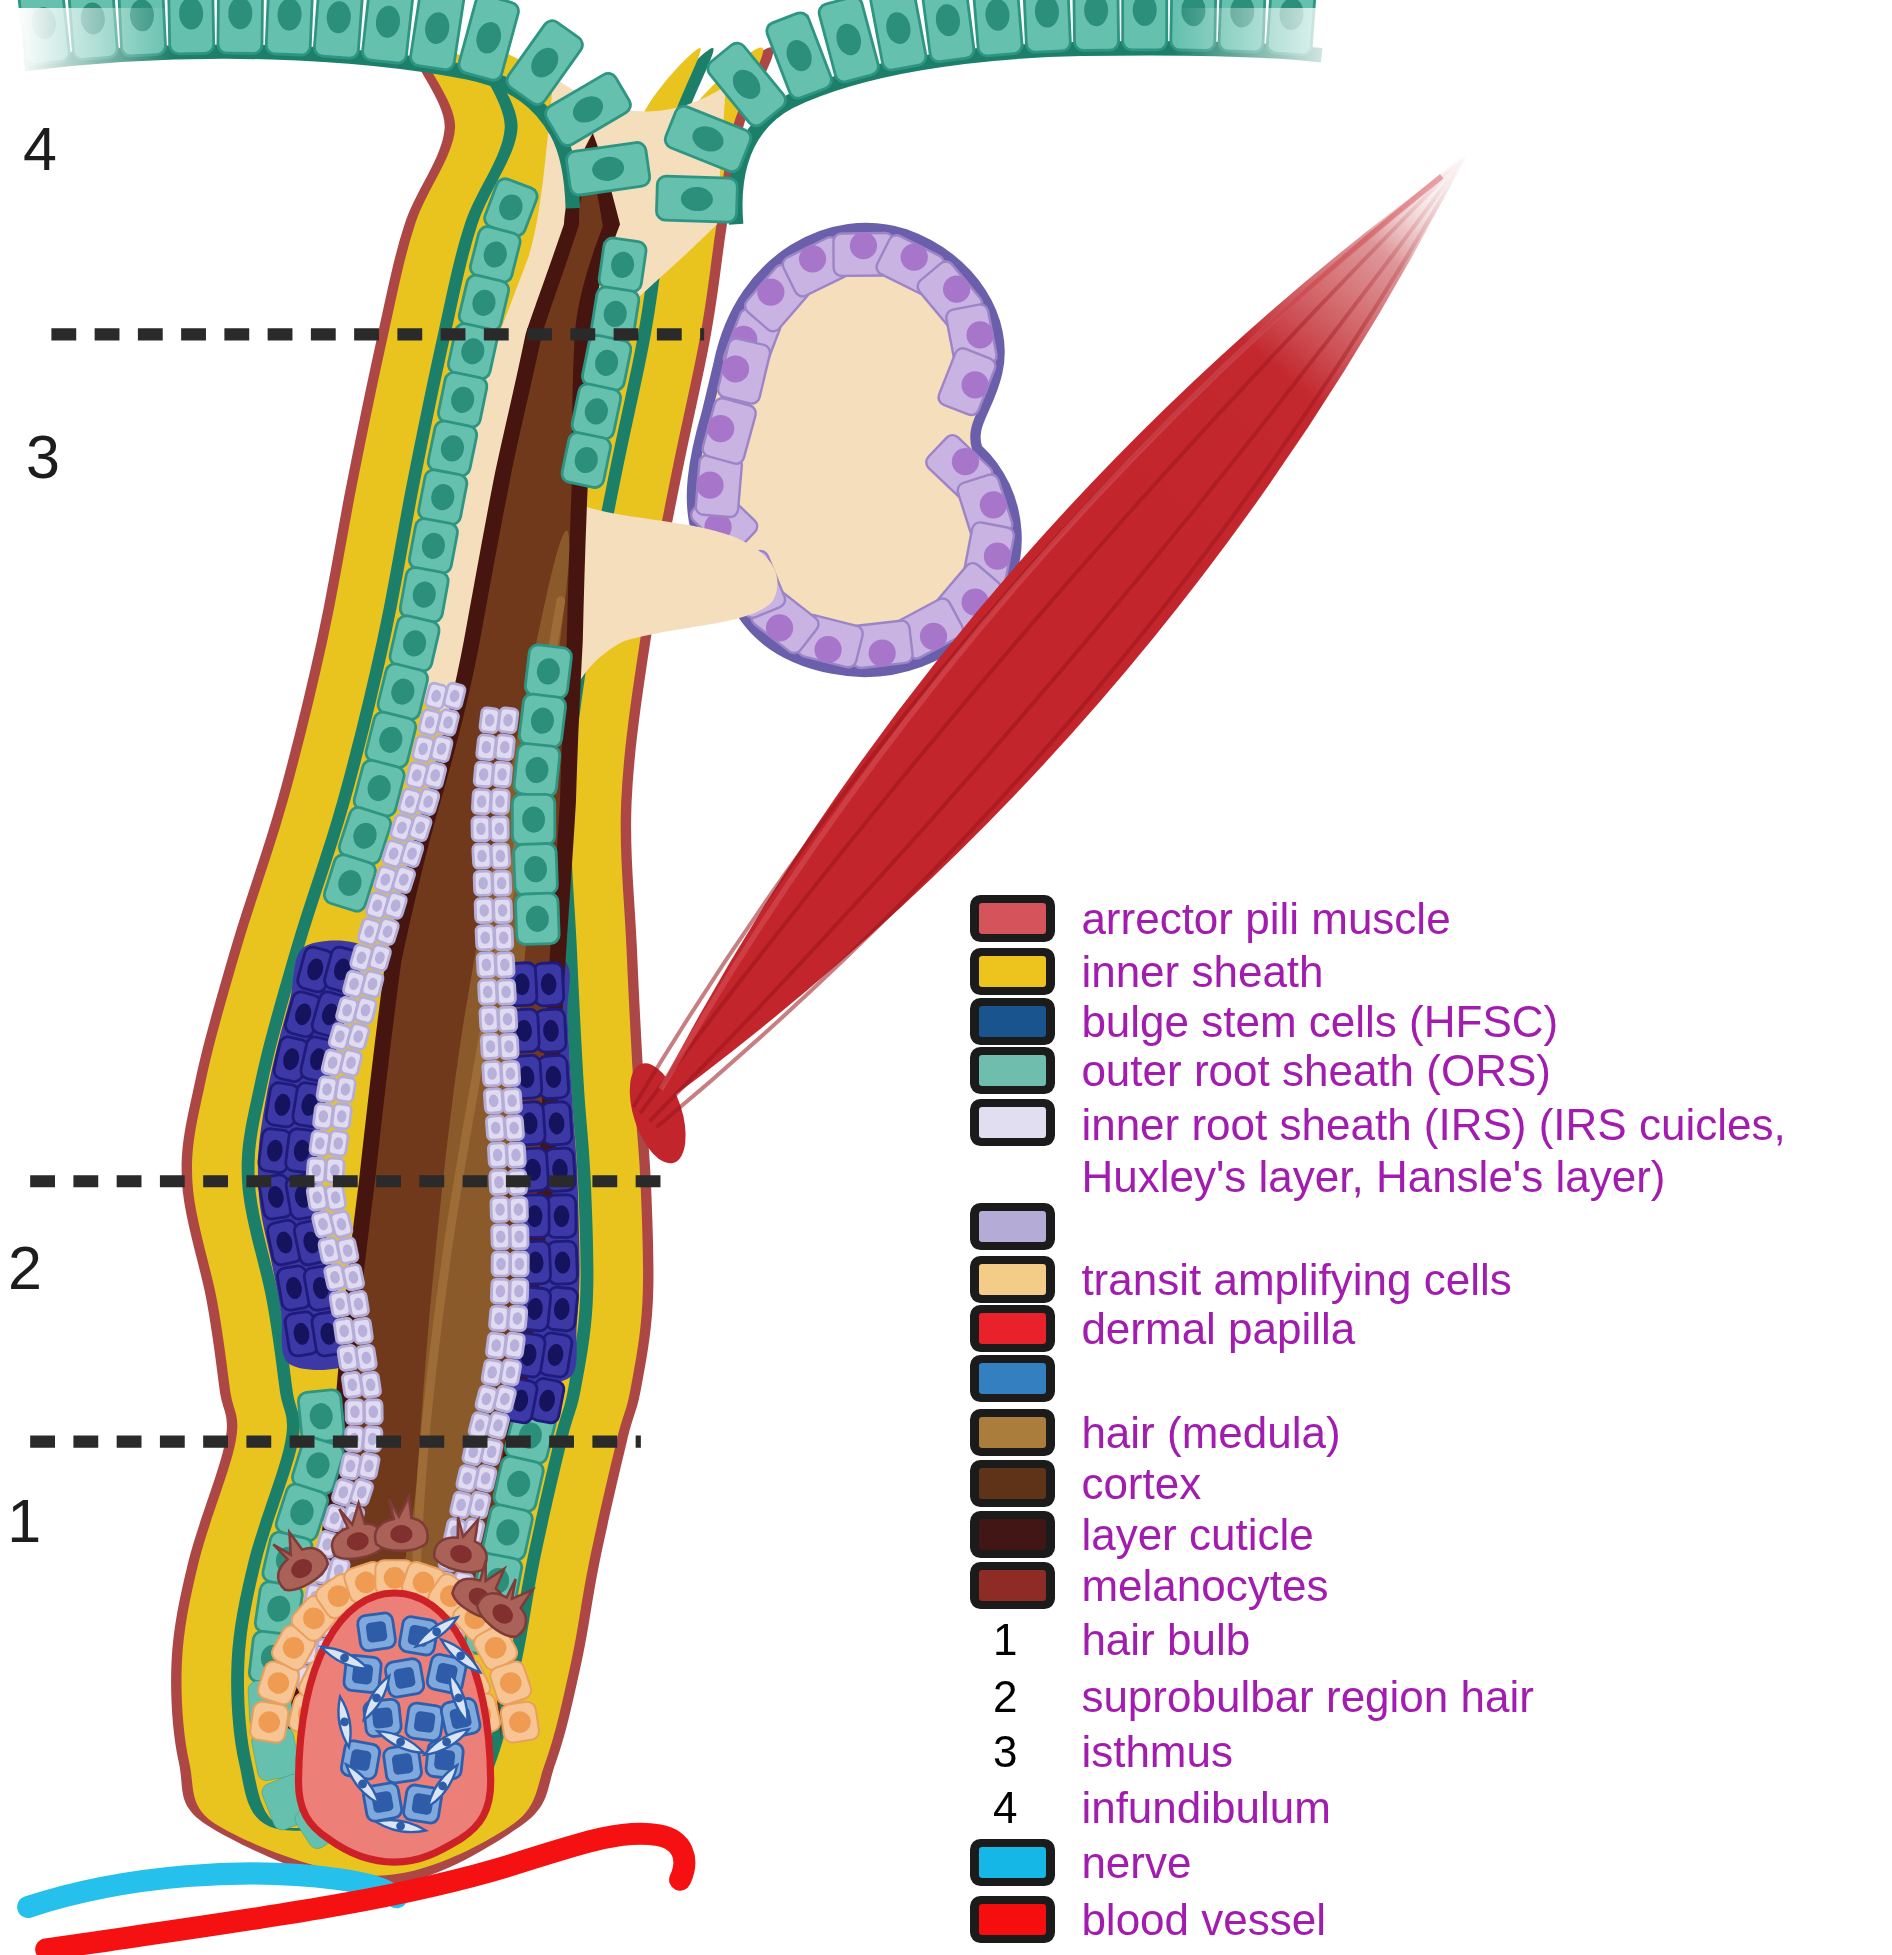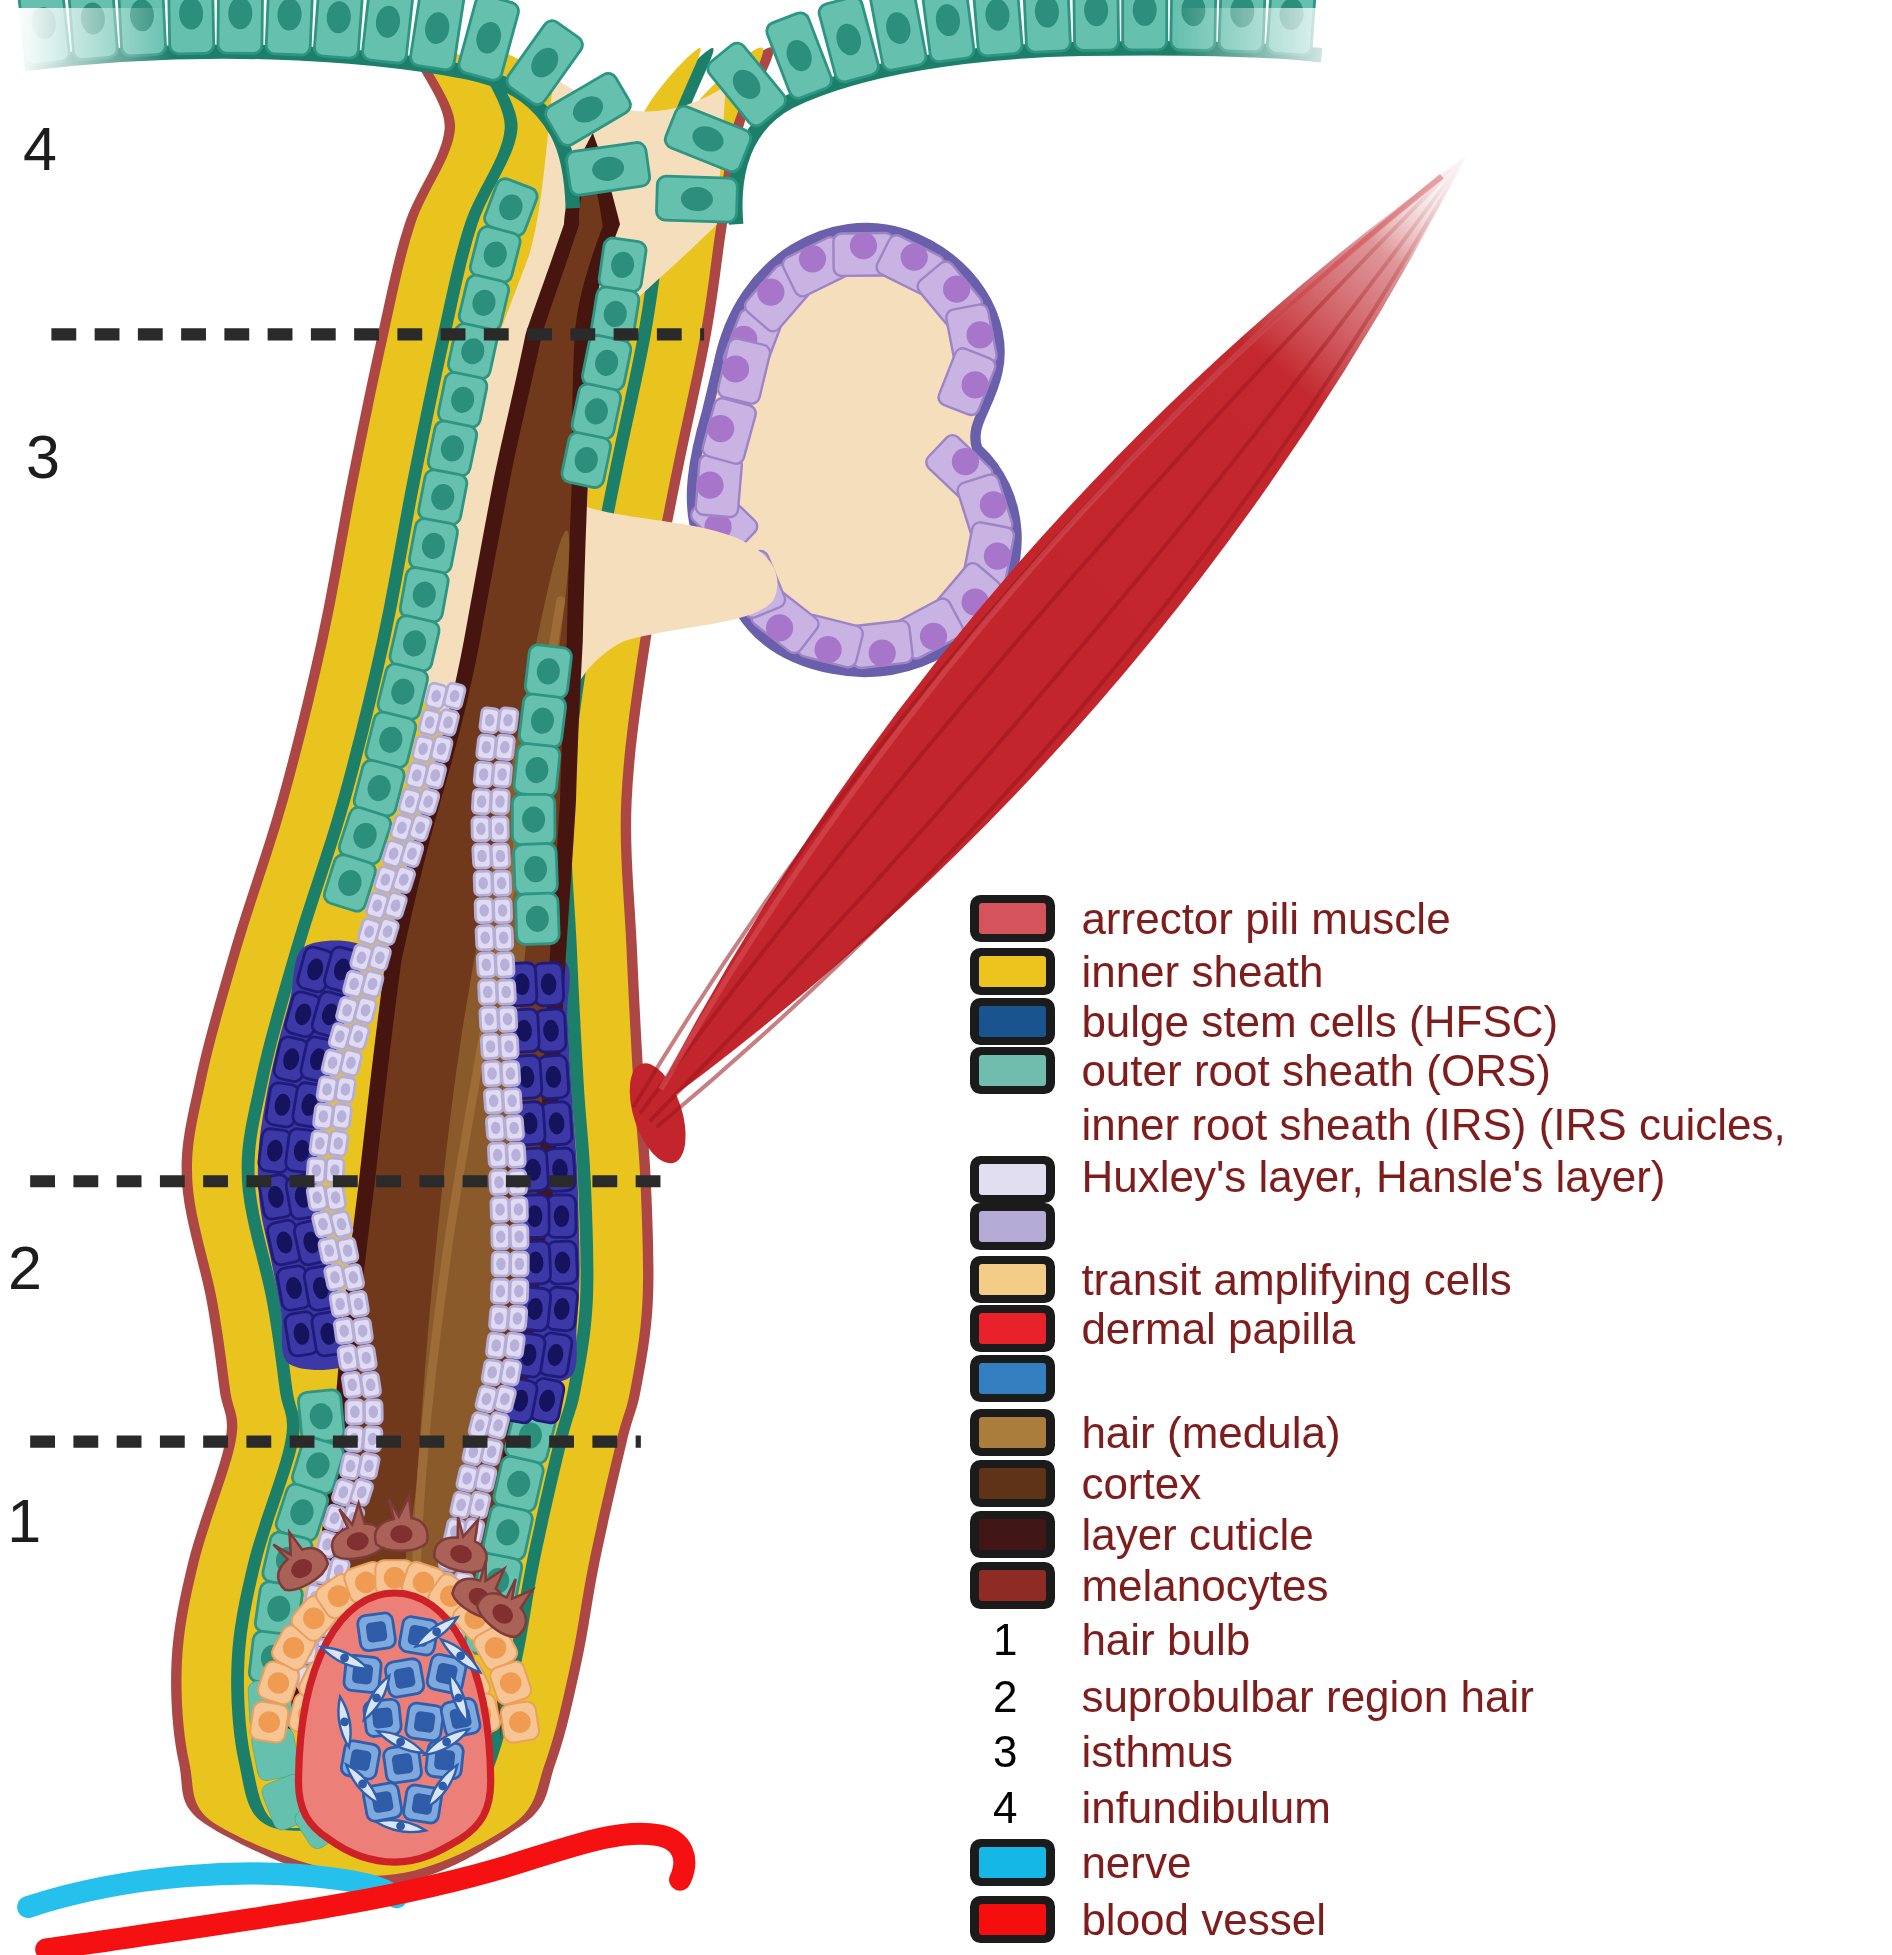--- a/index.html
+++ b/index.html
@@ -1,26 +1,26 @@
 <!DOCTYPE html>
 <html style="font-size:6.4px"><head>
 <meta charset="utf-8">
 <style>
   html,body{margin:0;padding:0;background:#ffffff;}
   #stage{position:relative;width:1892px;height:1955px;overflow:hidden;
          font-family:"Liberation Sans", sans-serif;background:#fff;}
   #art{position:absolute;left:0;top:0;width:1892px;height:1955px;}
   .marker{position:absolute;font-size:61px;color:#1d1d1d;line-height:1;}
   .lrow{position:absolute;left:970px;display:flex;gap:26.4px;align-items:center;}
-  .lrow.top{align-items:flex-end;}
+  .lrow.top{align-items:flex-start;}
   .swatch{flex:none;width:85px;height:47px;background:#1b1b1b;border-radius:10.4px;
           display:flex;align-items:center;justify-content:center;}
   .swatch i{display:block;width:67px;height:31px;border-radius:3.2px;background:#888;}
   .lkey{flex:none;width:85px;font-size:44px;color:#000;box-sizing:border-box;padding-left:23px;line-height:1.1;}
-  .ltxt{font-size:44px;color:#7f1d1d;line-height:1.18;max-width:797px;}
+  .ltxt{font-size:44px;color:#a21caf;line-height:1.18;max-width:797px;}
 </style>
 </head>
 <body>
 
 <div id="stage">
 
   <svg id="art" viewBox="0 0 4724 4882">
     <defs>
       <linearGradient id="fadeL" gradientUnits="userSpaceOnUse" x1="40" y1="0" x2="430" y2="0">
         <stop offset="0" stop-color="#ffffff" stop-opacity="1"></stop>

